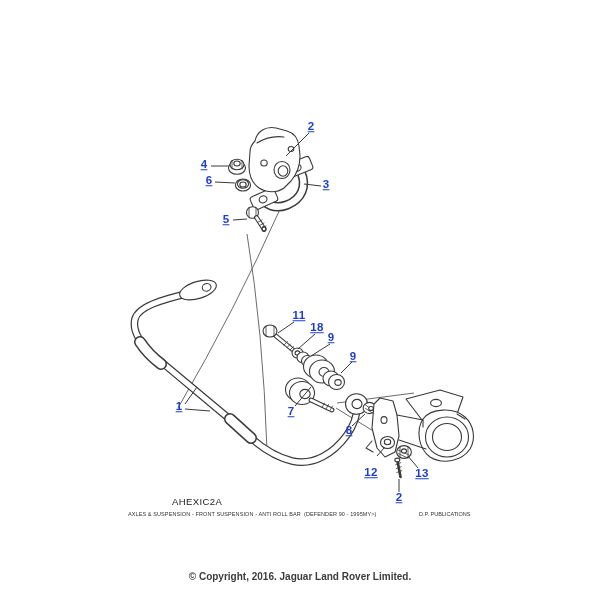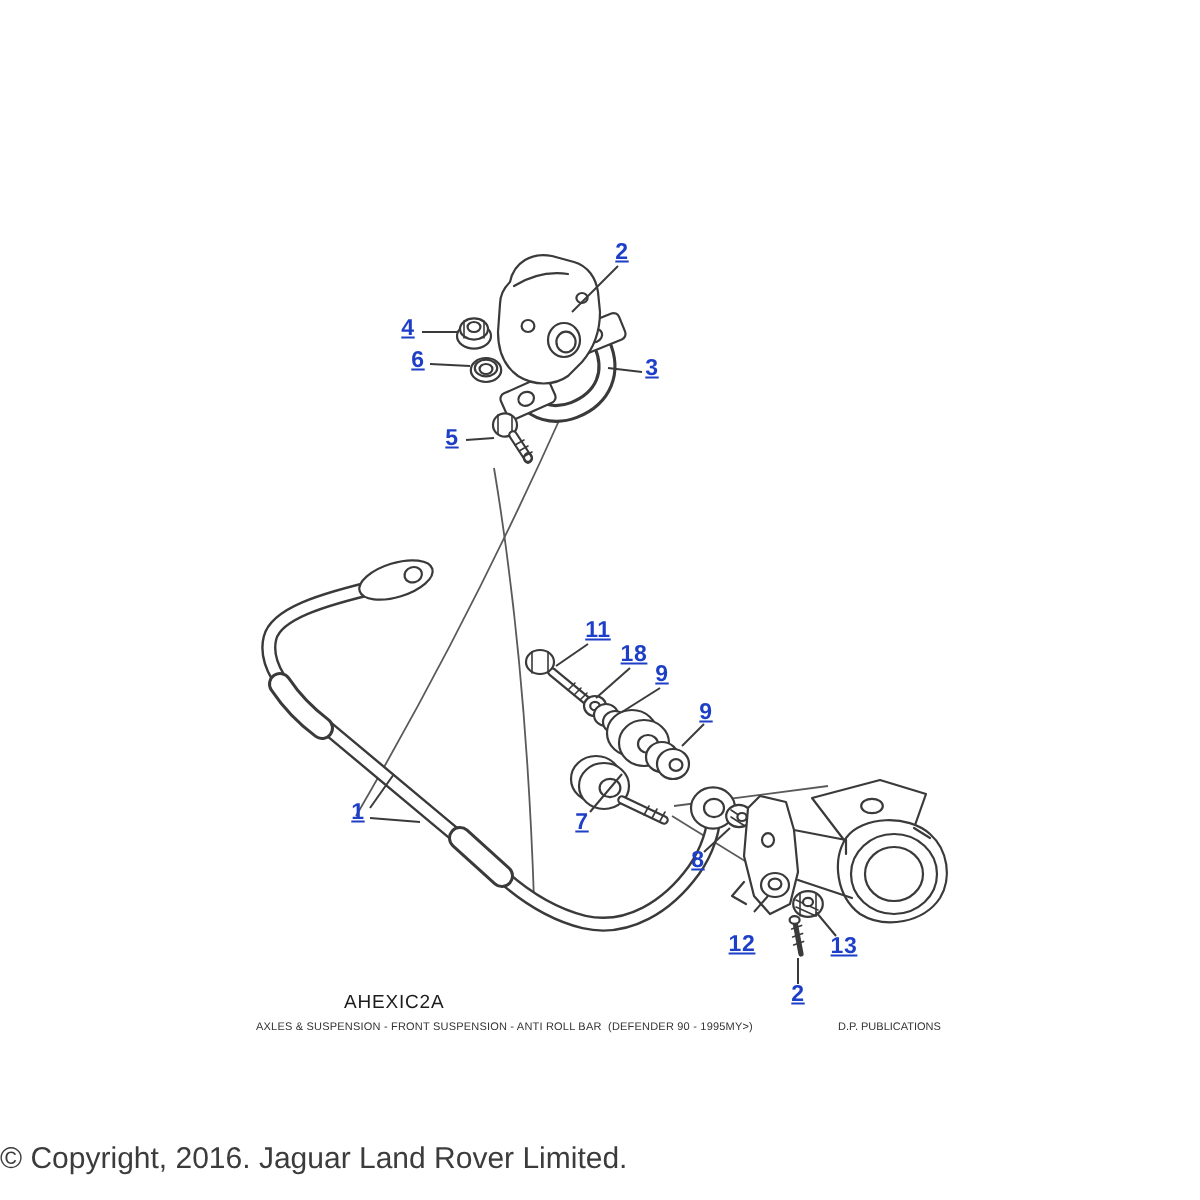--- a/index.html
+++ b/index.html
@@ -25,21 +25,21 @@
   
   .callout{
     position:absolute;transform:translate(-50%,-50%);
     color:#1d3fc8;font-size:11.5px;font-weight:bold;
     text-decoration:underline;text-underline-offset:1px;
     letter-spacing:.3px;cursor:pointer;line-height:1;
   }
   .code-label{position:absolute;left:128px;top:496px;font-size:9.5px;color:#1c1c1c;letter-spacing:.4px;margin-left:44px;}
   .caption-line{position:absolute;left:128px;top:511px;font-size:5.5px;color:#333;white-space:pre;letter-spacing:.1px;}
   .publisher{position:absolute;left:419px;top:511px;font-size:5.5px;color:#333;white-space:pre;}
-  .copyright{position:absolute;left:0;right:0;top:571px;font-size:15px;color:#3c3c3c;}
+  .copyright{position:absolute;left:0;right:0;top:571px;text-align:center;font-size:10px;color:#3c3c3c;font-weight:bold;}
 </style>
 </head>
 <body>
 
 <div class="page">
 
   <svg class="artwork" width="600" height="600" viewBox="0 0 600 600">
 
     <g>
       <path class="thin" d="M281,207 Q235,310 178,408"></path>

